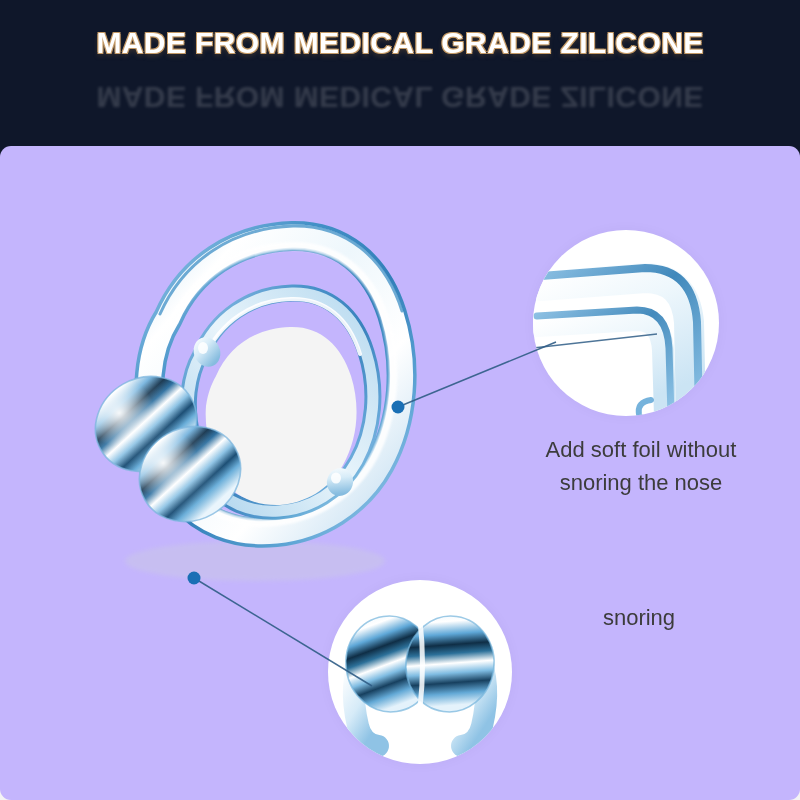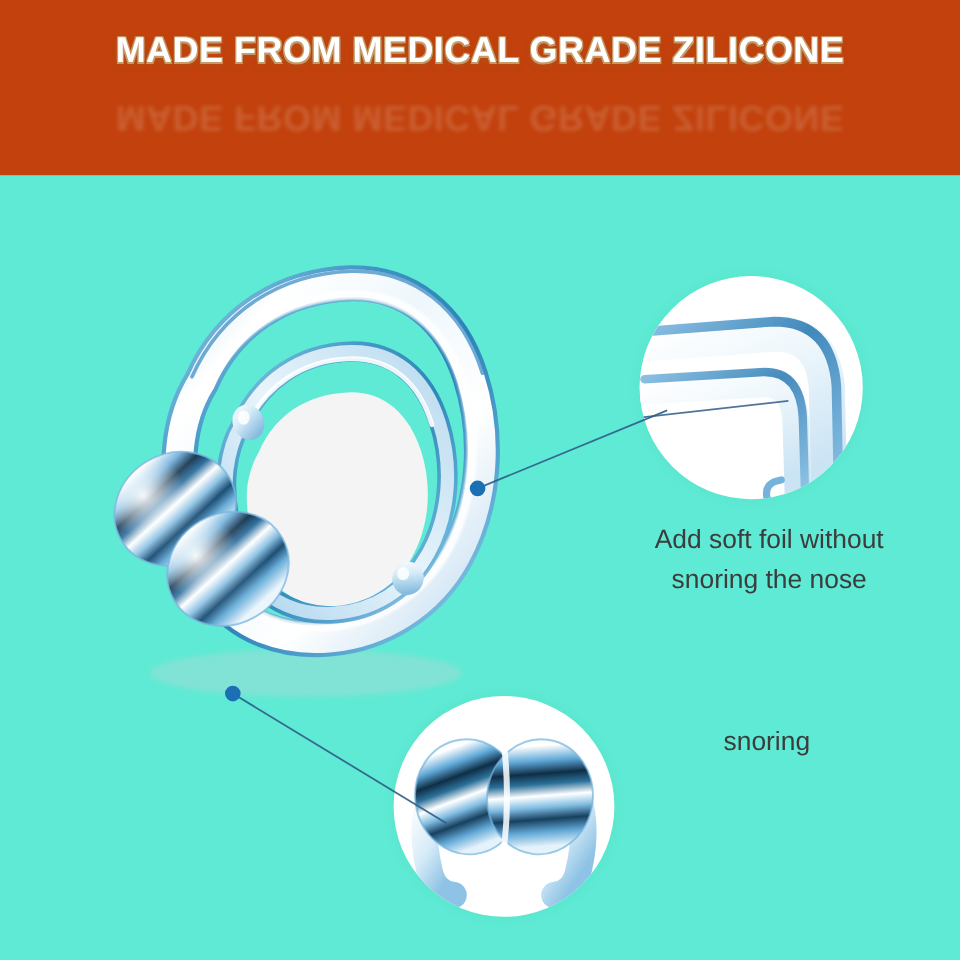--- a/index.html
+++ b/index.html
@@ -18,21 +18,21 @@
     background: #f4f4f4;
   }
 
   
   .banner {
     position: absolute;
     left: 0;
     top: 0;
     width: 800px;
     height: 162px;
-    background: #c2410c;
+    background: #0f172a;
     overflow: hidden;
   }
   .banner-title {
     position: absolute;
     left: 0;
     top: 26px;
     width: 800px;
     text-align: center;
     font-size: 30px;
     font-weight: bold;
@@ -64,21 +64,22 @@
     pointer-events: none;
   }
 
   
   .stage {
     position: absolute;
     left: 0;
     top: 146px;
     width: 800px;
     height: 654px;
-    background: #5eead4;
+    background: #c4b5fd;
+    border-radius: 11px;
   }
 
   .product-svg {
     position: absolute;
     left: 40px;
     top: 60px;
     width: 420px;
     height: 420px;
   }
 

